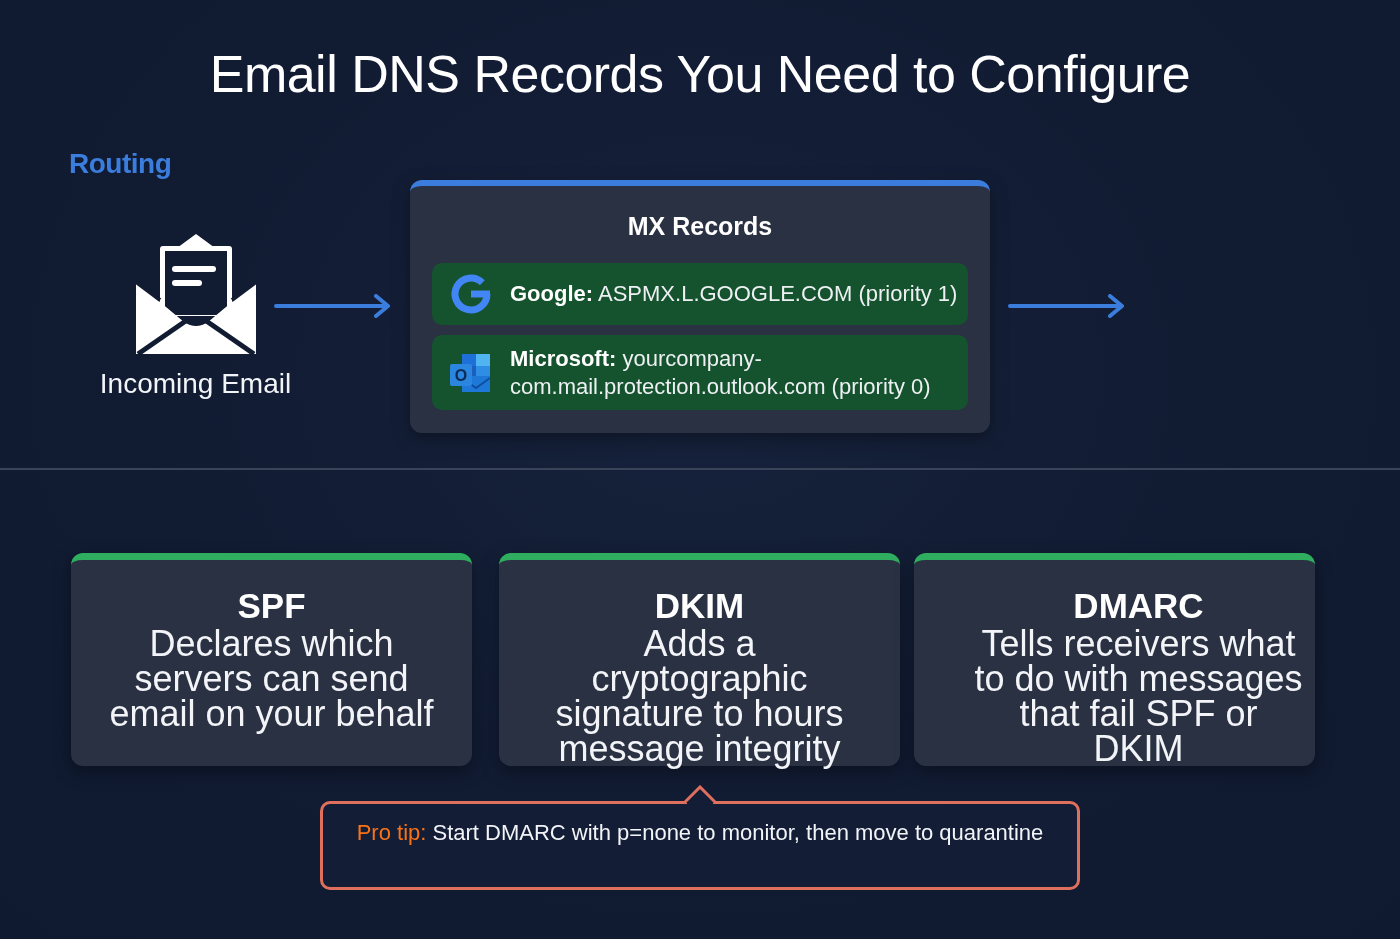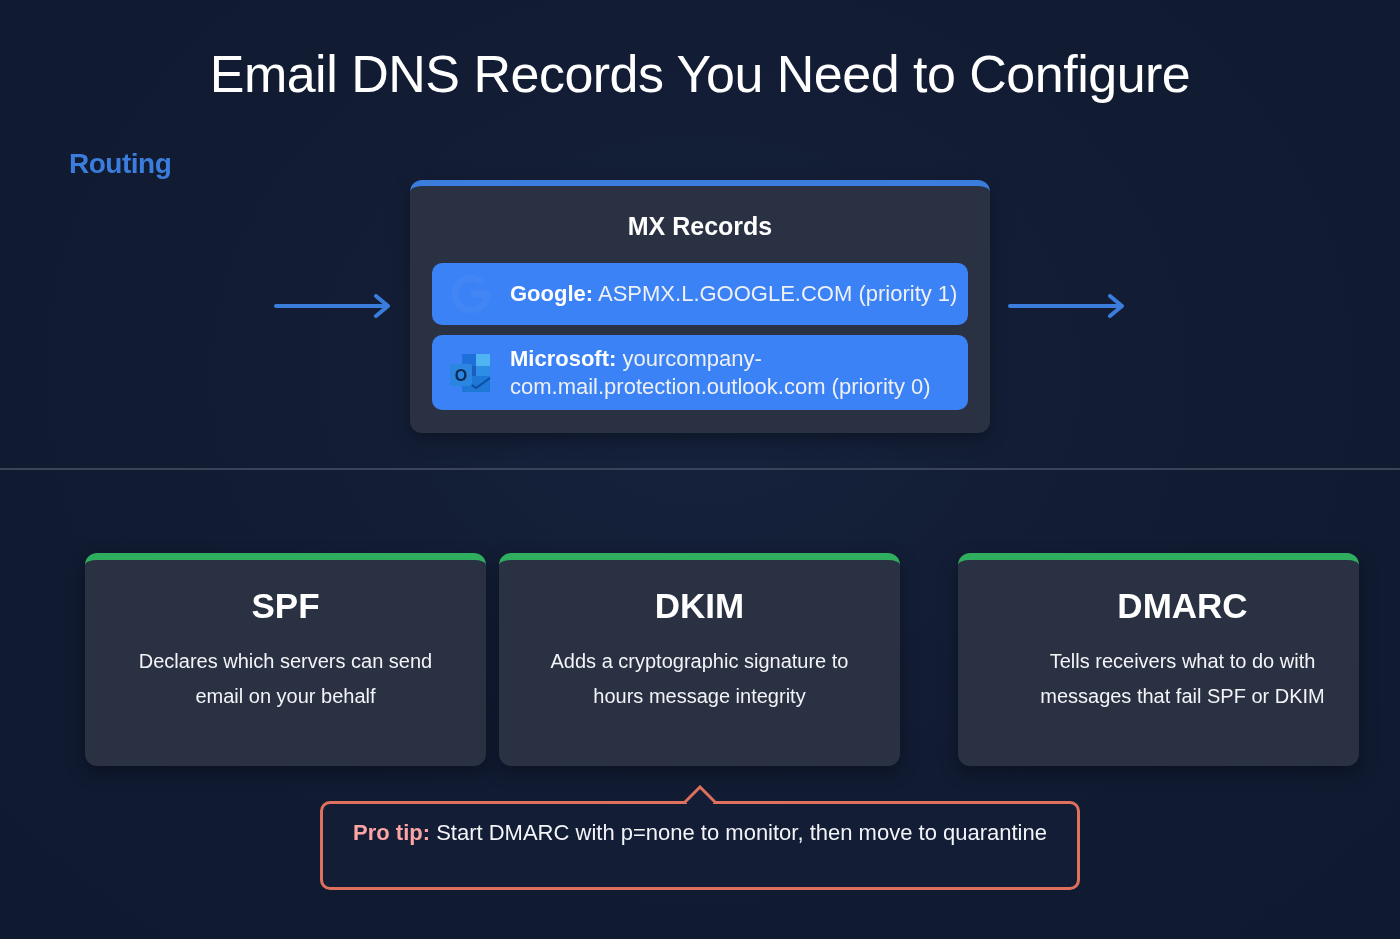--- a/index.html
+++ b/index.html
@@ -38,73 +38,92 @@
       background: #2a3142; border-radius: 12px;
       border-top: 6px solid #3b7ddd;
       box-shadow: 0 6px 18px rgba(0,0,0,0.35);
     }
     .mx-title {
       position: absolute; left: 0; top: 26px; width: 100%;
       text-align: center; font-size: 25px; font-weight: bold; color: #ffffff;
     }
     .mx-row {
       position: absolute; left: 22px; width: 536px;
-      background: #3b82f6; border-radius: 10px;
+      background: #14532d; border-radius: 10px;
       display: flex; align-items: center;
     }
     .mx-row-google { top: 77px; height: 62px; }
     .mx-row-ms { top: 149px; height: 75px; }
     .mx-icon { width: 78px; display: flex; justify-content: center; align-items: center; }
     .mx-text { font-size: 22px; line-height: 28px; color: #eef0f4; }
     .mx-text b { font-weight: bold; color: #ffffff; }
 
     .divider {
       position: absolute; left: 0; top: 468px; width: 1400px; height: 2px;
       background: #3a4358;
     }
 
     .auth-card {
       position: absolute; top: 553px; width: 401px; height: 213px;
       background: #2a3142; border-radius: 12px;
       border-top: 7px solid #2fae5f;
       box-shadow: 0 6px 18px rgba(0,0,0,0.35);
       text-align: center;
     }
-    .auth-card.spf { left: 85px; }
+    .auth-card.spf { left: 71px; }
     .auth-card.dkim { left: 499px; }
-    .auth-card.dmarc { left: 958px; padding-left: 48px; }
+    .auth-card.dmarc { left: 914px; padding-left: 48px; }
     .auth-card h3 {
       margin-top: 26px; font-size: 35px; font-weight: bold; color: #ffffff;
     }
     .auth-card p {
-      margin: 18px auto 0; width: 330px;
-      font-size: 20px; line-height: 35px; color: #f2f4f8;
+      margin: 0 auto 0; width: 330px;
+      font-size: 36px; line-height: 35px; color: #f2f4f8;
     }
 
     .tip-box {
       position: absolute; left: 320px; top: 801px; width: 760px; height: 89px;
       border: 3px solid #e0705e; border-radius: 10px;
       background: #131d35;
       text-align: center; padding-top: 14px;
       font-size: 22px; line-height: 29px; color: #f2f4f8;
     }
-    .tip-box .tip-label { color: #fca5a5; font-weight: bold; }
+    .tip-box .tip-label { color: #f97316; font-weight: normal; }
     .tip-notch {
       position: absolute; left: 684px; top: 785px; width: 32px; height: 20px;
     }
   </style>
 </head>
 <body>
 
 <div class="canvas">
 
   <h1 class="title">Email DNS Records You Need to Configure</h1>
 
   <div class="section-label routing-label">Routing</div>
 
+  <div class="node incoming">
+    <svg width="124" height="128" viewBox="0 0 124 128" style="display:block;margin:0 auto;">
+
+      <path d="M62 4 L92 26 L32 26 Z" fill="#ffffff"></path>
+
+      <rect x="26" y="16" width="72" height="70" rx="3" fill="#ffffff"></rect>
+      <rect x="31" y="21" width="62" height="64" fill="#111c33"></rect>
+      <rect x="38" y="36" width="44" height="6" rx="3" fill="#ffffff"></rect>
+      <rect x="38" y="50" width="30" height="6" rx="3" fill="#ffffff"></rect>
+
+      <path d="M2 52 L50 92 Q62 100 74 92 L122 52 L122 124 L2 124 Z" fill="#ffffff"></path>
+      <path d="M10 62 L10 116 L44 92 Z" fill="#ffffff"></path>
+
+      <path d="M4 124 L56 88" stroke="#111c33" stroke-width="5"></path>
+      <path d="M120 124 L68 88" stroke="#111c33" stroke-width="5"></path>
+      <path d="M2 52 L26 70 M122 52 L98 70" stroke="#111c33" stroke-width="4"></path>
+    </svg>
+    <div class="node-label">Incoming Email</div>
+  </div>
 
   <svg class="arrow arrow-left" viewBox="0 0 120 24">
     <line x1="2" y1="12" x2="112" y2="12" stroke="#3b7ddd" stroke-width="4" stroke-linecap="round"></line>
     <polyline points="102,2 114,12 102,22" fill="none" stroke="#3b7ddd" stroke-width="4" stroke-linecap="round" stroke-linejoin="round"></polyline>
   </svg>
 
   <div class="mx-card">
     <div class="mx-title">MX Records</div>
 
     <div class="mx-row mx-row-google">

